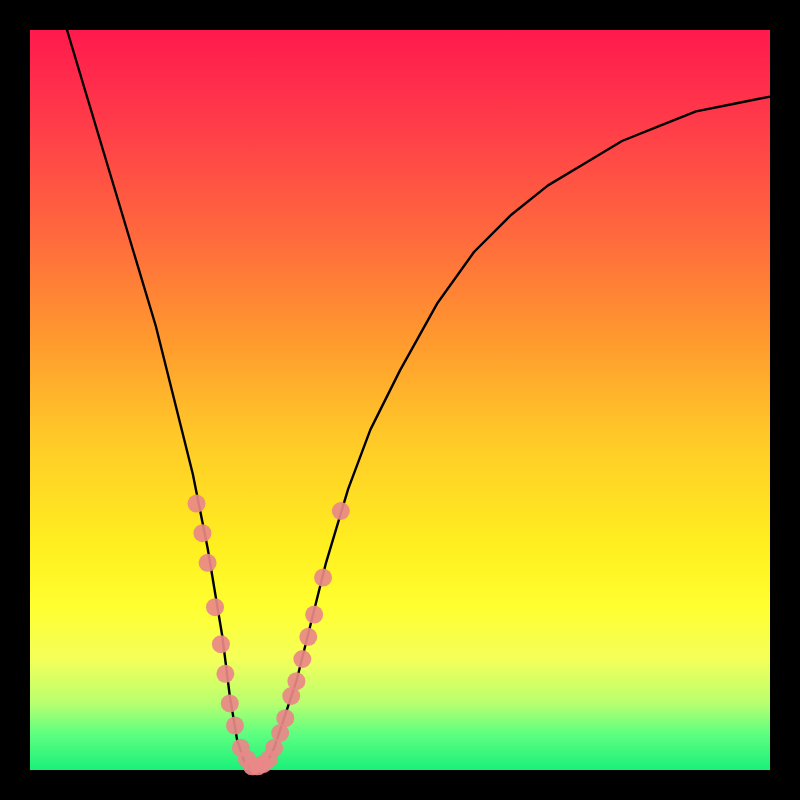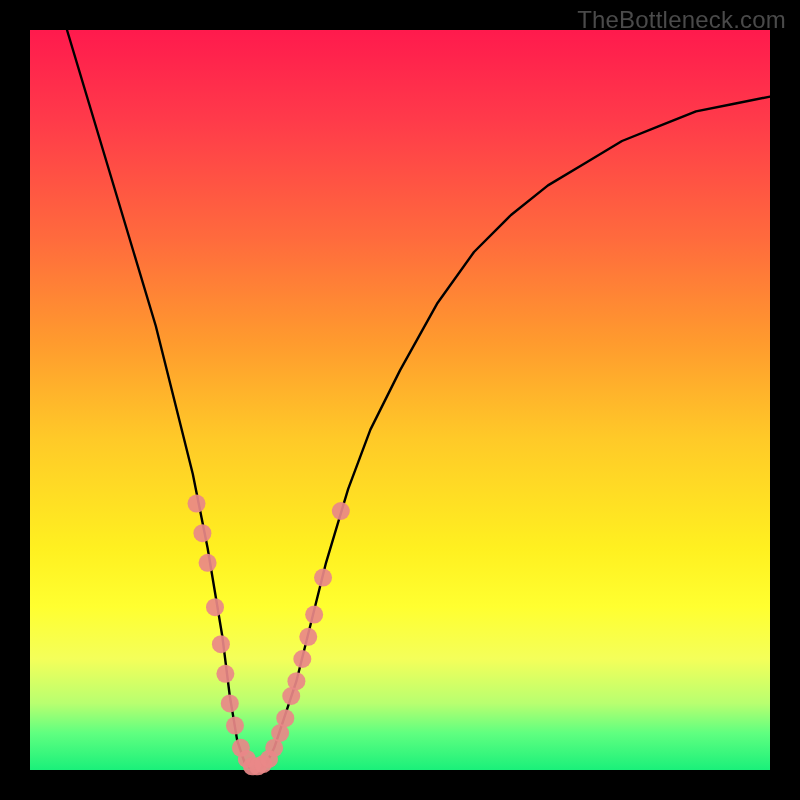--- a/index.html
+++ b/index.html
@@ -90,15 +90,14 @@
           <circle cx="272.32" cy="629.00" r="9" fill="#e98888" fill-opacity="0.92"></circle>
           <circle cx="278.24" cy="606.80" r="9" fill="#e98888" fill-opacity="0.92"></circle>
           <circle cx="284.16" cy="584.60" r="9" fill="#e98888" fill-opacity="0.92"></circle>
           <circle cx="293.04" cy="547.60" r="9" fill="#e98888" fill-opacity="0.92"></circle>
           <circle cx="310.80" cy="481.00" r="9" fill="#e98888" fill-opacity="0.92"></circle>
         </g>
     </svg>
 
   </div>
 
-  <div class="watermark">TheBottleneck.com</div>
 
 </div>
 
 </body></html>

